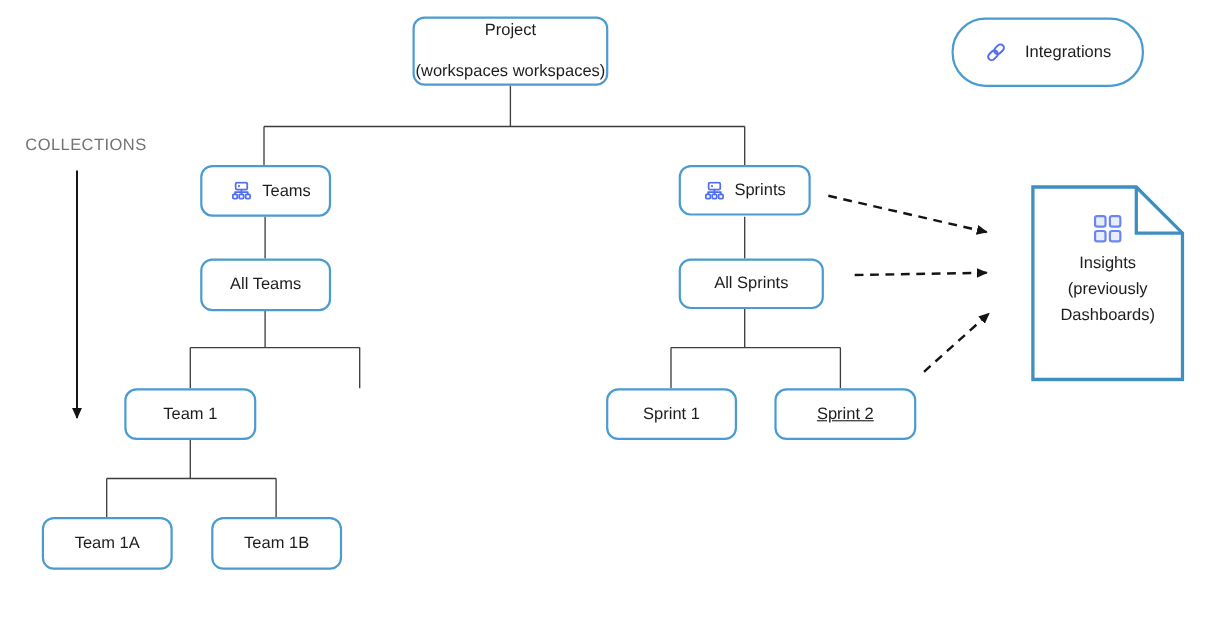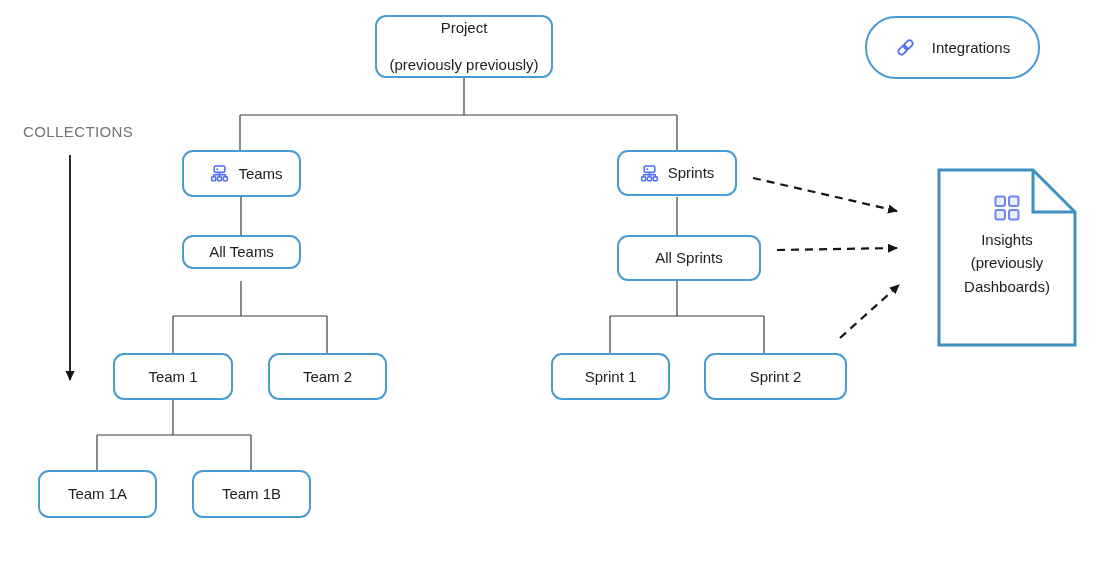--- a/index.html
+++ b/index.html
@@ -69,46 +69,43 @@
 
     <line class="arrow-dashed" x1="753" y1="178" x2="897" y2="211" marker-end="url(#ah)"></line>
     <line class="arrow-dashed" x1="777" y1="250" x2="897" y2="248" marker-end="url(#ah)"></line>
     <line class="arrow-dashed" x1="840" y1="338" x2="899" y2="285" marker-end="url(#ah)"></line>
   </svg>
 
   <div class="collections" style="left:23px;top:123px;">COLLECTIONS</div>
 
   <div class="node col" style="left:375px;top:15px;width:178px;height:63px;">
     <span>Project</span>
-    <span>(previously previously)</span>
+    <span>(workspaces workspaces)</span>
   </div>
 
   <div class="node" style="left:182px;top:150px;width:119px;height:47px;padding-left:10px;">
     <span class="icon">
       <svg width="19" height="17" viewBox="0 0 18 16">
         <rect class="stk" x="4" y="0.9" width="10" height="6" rx="1.2"></rect>
         <circle class="fil" cx="6.9" cy="3.9" r="0.95"></circle>
         <path class="stk" d="M9,6.9 V9.2 M3.5,9.2 H14.5 M3.5,9.2 V11 M14.5,9.2 V11 M9,9.2 V11"></path>
         <rect class="stk" x="1.6" y="11" width="3.8" height="3.8" rx="0.8"></rect>
         <rect class="stk" x="7.1" y="11" width="3.8" height="3.8" rx="0.8"></rect>
         <rect class="stk" x="12.6" y="11" width="3.8" height="3.8" rx="0.8"></rect>
       </svg>
     </span>
     <span>Teams</span>
   </div>
 
-  <div class="node" style="left:182px;top:235px;width:119px;height:34px;">
+  <div class="node" style="left:182px;top:235px;width:119px;height:48px;">
     <span>All Teams</span>
   </div>
 
   <div class="node" style="left:113px;top:353px;width:120px;height:47px;justify-content:center;">
     <span>Team 1</span>
-  </div>
-  <div class="node" style="left:268px;top:353px;width:119px;height:47px;">
-    <span>Team 2</span>
   </div>
 
   <div class="node" style="left:38px;top:470px;width:119px;height:48px;">
     <span>Team 1A</span>
   </div>
   <div class="node" style="left:192px;top:470px;width:119px;height:48px;">
     <span>Team 1B</span>
   </div>
 
   <div class="node" style="left:617px;top:150px;width:120px;height:46px;">
@@ -118,28 +115,28 @@
         <circle class="fil" cx="6.9" cy="3.9" r="0.95"></circle>
         <path class="stk" d="M9,6.9 V9.2 M3.5,9.2 H14.5 M3.5,9.2 V11 M14.5,9.2 V11 M9,9.2 V11"></path>
         <rect class="stk" x="1.6" y="11" width="3.8" height="3.8" rx="0.8"></rect>
         <rect class="stk" x="7.1" y="11" width="3.8" height="3.8" rx="0.8"></rect>
         <rect class="stk" x="12.6" y="11" width="3.8" height="3.8" rx="0.8"></rect>
       </svg>
     </span>
     <span>Sprints</span>
   </div>
 
-  <div class="node" style="left:617px;top:235px;width:144px;height:46px;">
+  <div class="node" style="left:617px;top:235px;width:132px;height:46px;">
     <span>All Sprints</span>
   </div>
 
   <div class="node" style="left:551px;top:353px;width:119px;height:47px;">
     <span>Sprint 1</span>
   </div>
-  <div class="node" style="left:704px;top:353px;width:143px;height:47px;">
+  <div class="node" style="left:704px;top:353px;width:129px;height:47px;text-decoration:underline;">
     <span>Sprint 2</span>
   </div>
 
   <div class="node pill" style="left:865px;top:16px;width:175px;height:63px;gap:16px;">
     <span class="icon">
       <svg width="21" height="21" viewBox="0 0 20 20">
         <g transform="rotate(-45 10 10)">
           <rect class="stk" x="1.6" y="7" width="9.4" height="6" rx="3" style="stroke-width:1.7"></rect>
           <rect class="stk" x="9" y="7" width="9.4" height="6" rx="3" style="stroke-width:1.7"></rect>
         </g>

